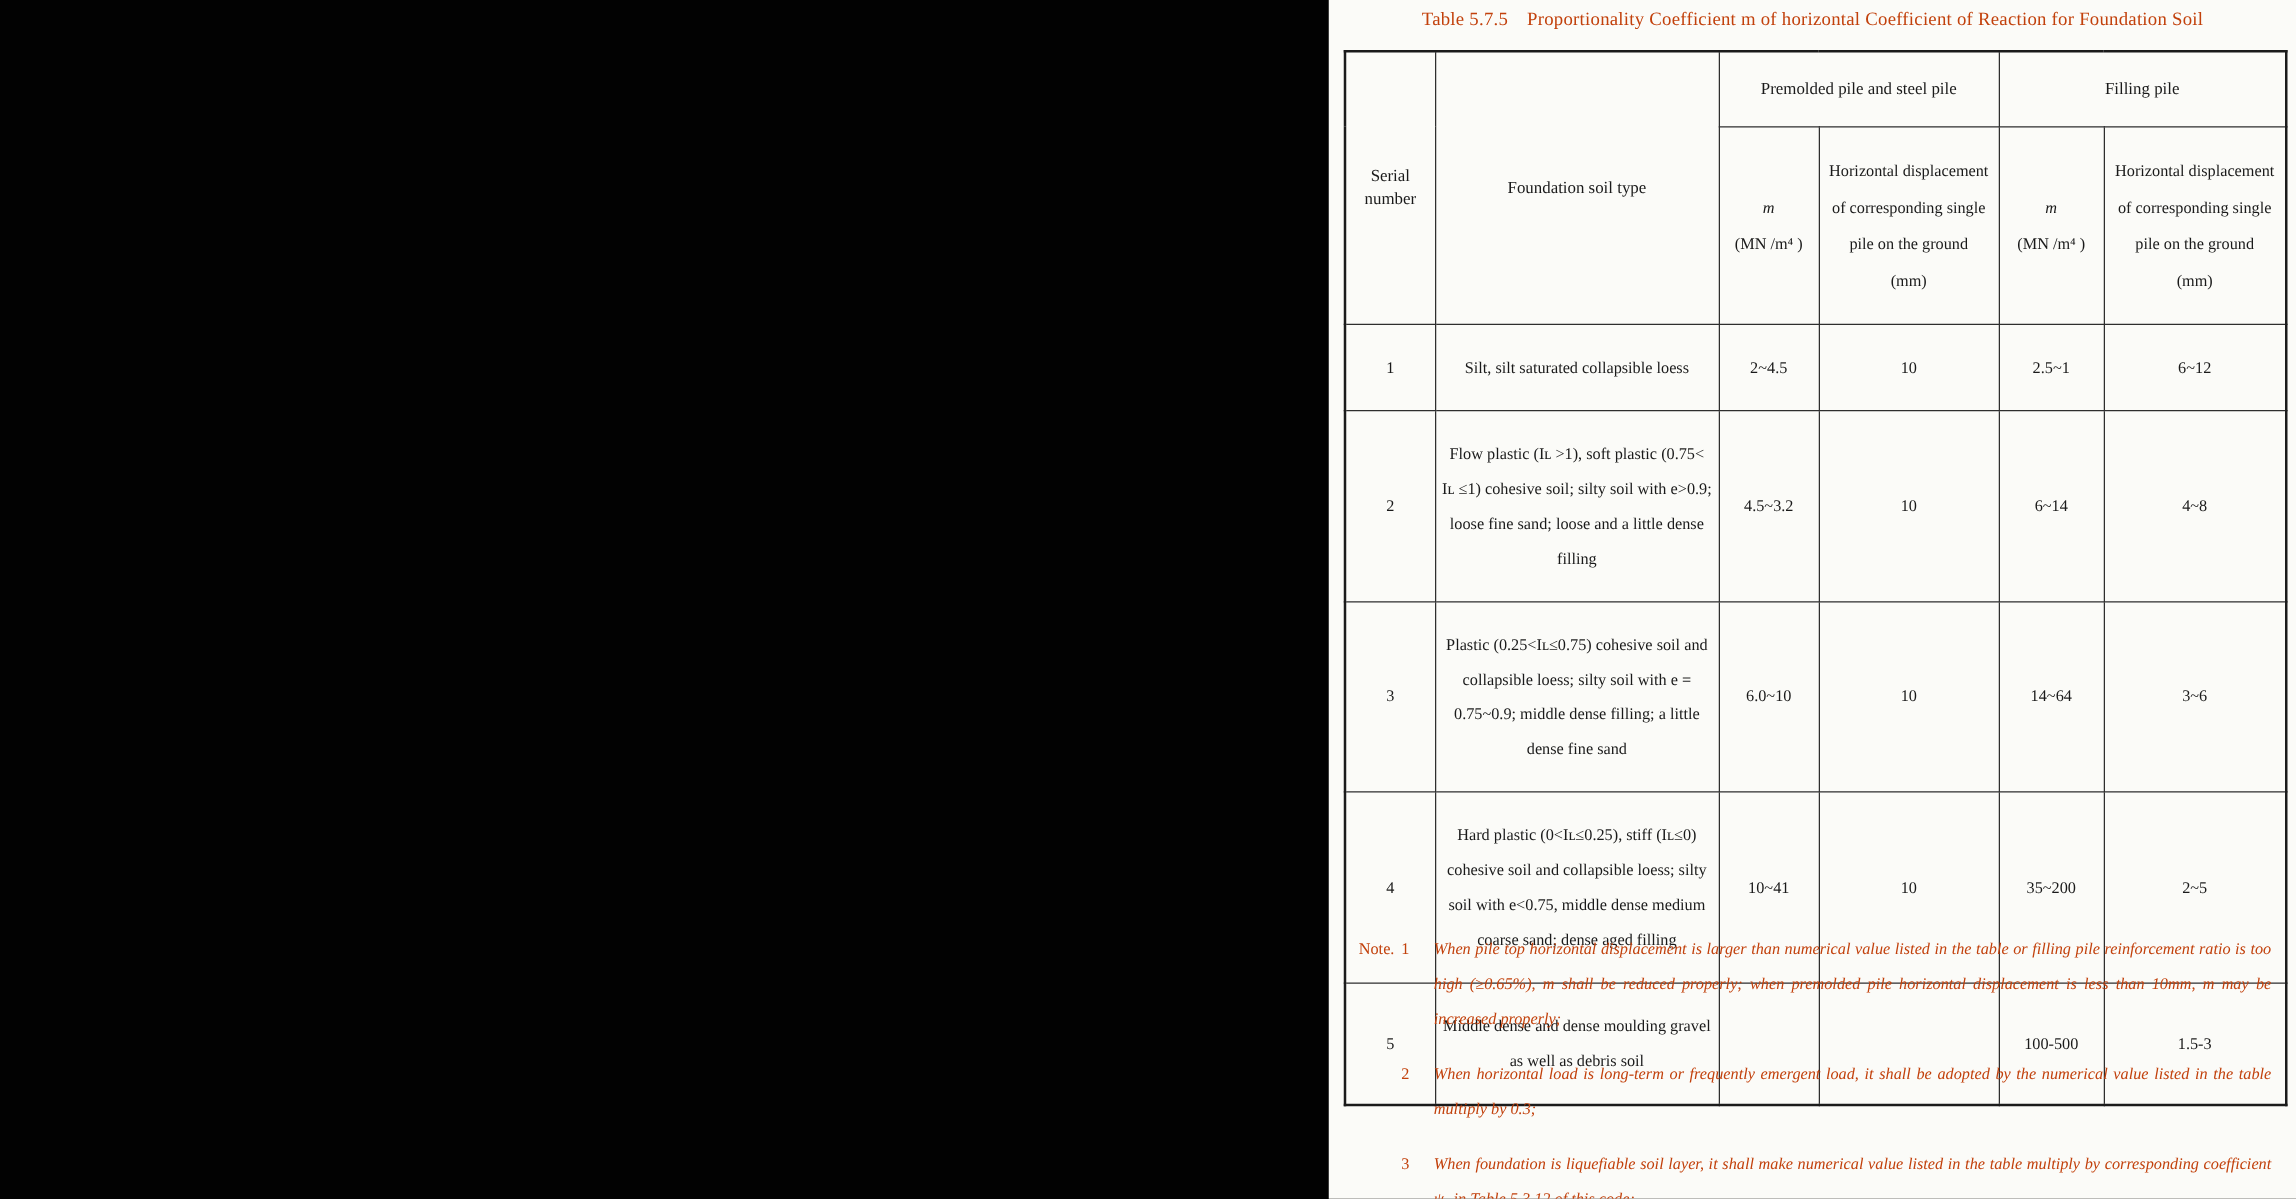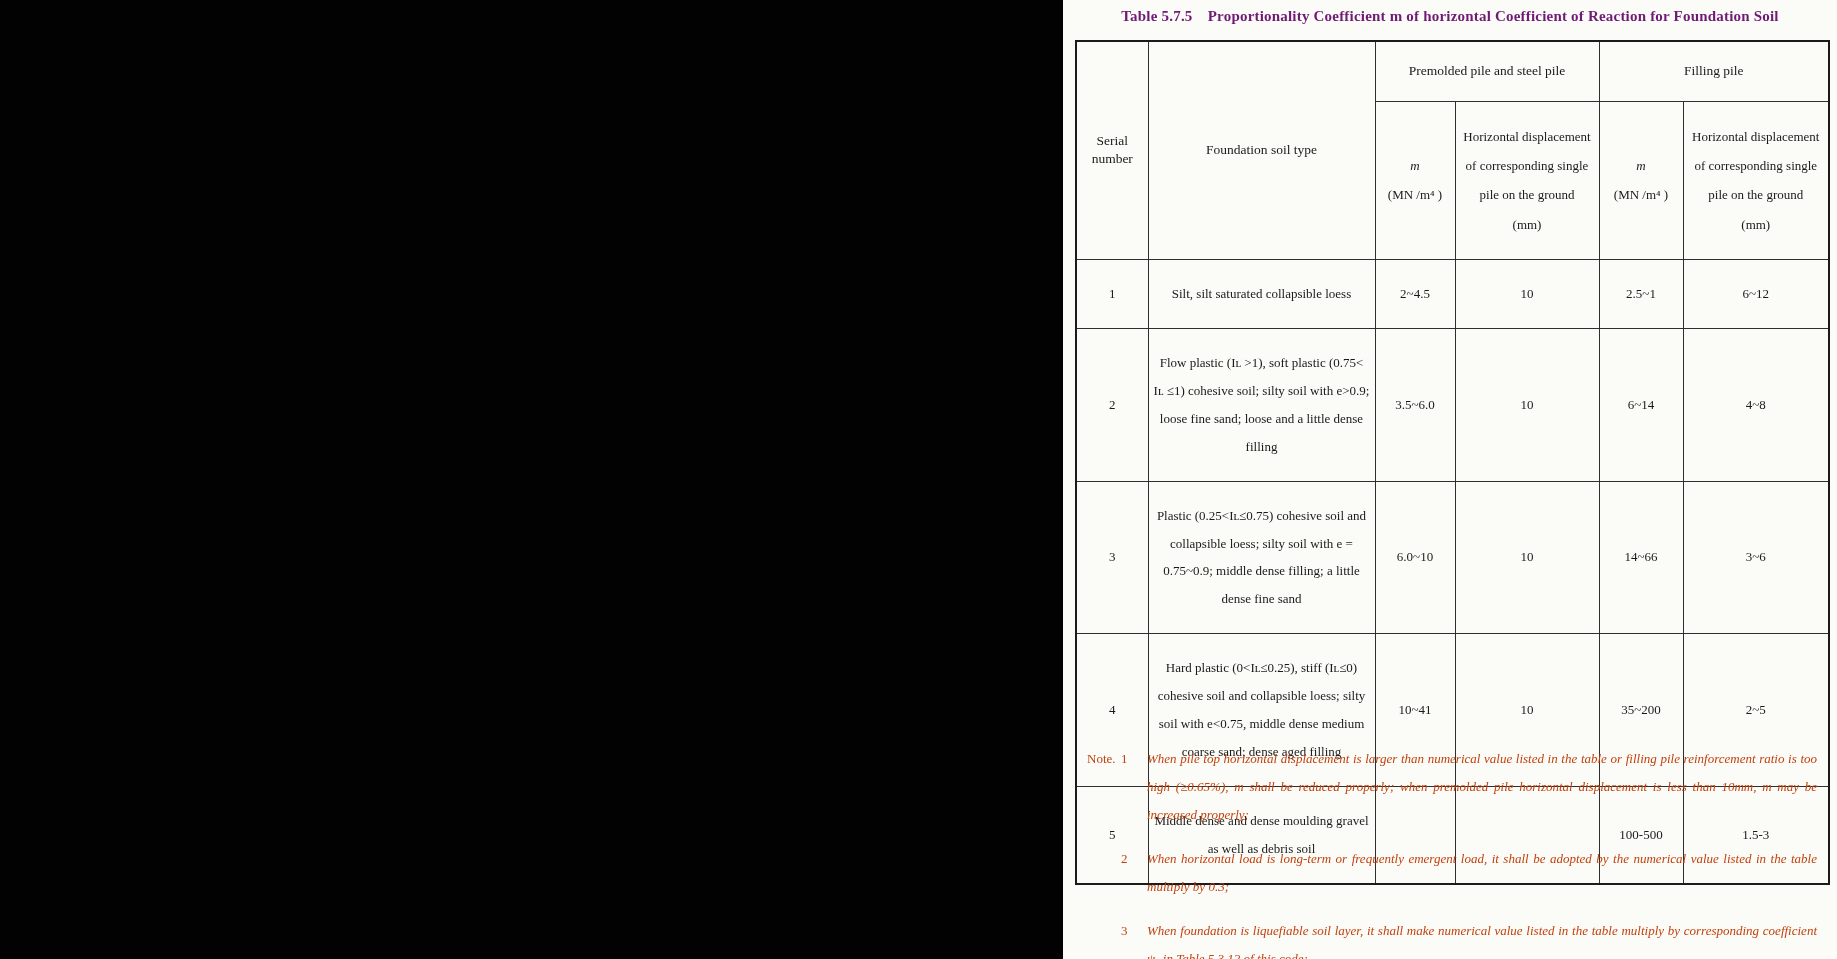--- a/index.html
+++ b/index.html
@@ -9,22 +9,22 @@
     -webkit-font-smoothing:antialiased;
   }
   .black-panel{
     position:absolute;left:0;top:0;width:1063px;height:959px;background:#020202;
   }
   .content{
     position:absolute;left:1063px;top:0;width:774px;height:959px;
     background:#fbfbf8;color:#161616;overflow:hidden;
   }
   .page-title{
-    margin-top:8px;text-align:center;font-weight:bold;font-size:15px;
-    color:#701a75;letter-spacing:.2px;
+    margin-top:8px;text-align:center;font-weight:normal;font-size:15px;
+    color:#c2410c;letter-spacing:.2px;
   }
   table.coef{
     position:absolute;left:12px;top:40px;width:753px;
     border-collapse:collapse;table-layout:fixed;
     border:2px solid #1b1b1b;
   }
   table.coef td{
     border:1px solid #2e2e2e;
     text-align:center;vertical-align:middle;
     font-size:13px;line-height:2.15;color:#1a1a1a;
@@ -104,32 +104,32 @@
       <td>Silt, silt saturated collapsible loess</td>
       <td>2~4.5</td>
       <td>10</td>
       <td>2.5~1</td>
       <td>6~12</td>
     </tr>
 
     <tr class="row-2">
       <td>2</td>
       <td>Flow plastic (Iʟ &gt;1), soft plastic (0.75&lt; Iʟ ≤1) cohesive soil; silty soil with e&gt;0.9; loose fine sand; loose and a little dense filling</td>
-      <td>3.5~6.0</td>
+      <td>4.5~3.2</td>
       <td>10</td>
       <td>6~14</td>
       <td>4~8</td>
     </tr>
 
     <tr class="row-3">
       <td>3</td>
       <td>Plastic (0.25&lt;Iʟ≤0.75) cohesive soil and collapsible loess; silty soil with e = 0.75~0.9; middle dense filling; a little dense fine sand</td>
       <td>6.0~10</td>
       <td>10</td>
-      <td>14~66</td>
+      <td>14~64</td>
       <td>3~6</td>
     </tr>
 
     <tr class="row-4">
       <td>4</td>
       <td>Hard plastic (0&lt;Iʟ≤0.25), stiff (Iʟ≤0) cohesive soil and collapsible loess; silty soil with e&lt;0.75, middle dense medium coarse sand; dense aged filling</td>
       <td>10~41</td>
       <td>10</td>
       <td>35~200</td>
       <td>2~5</td>

